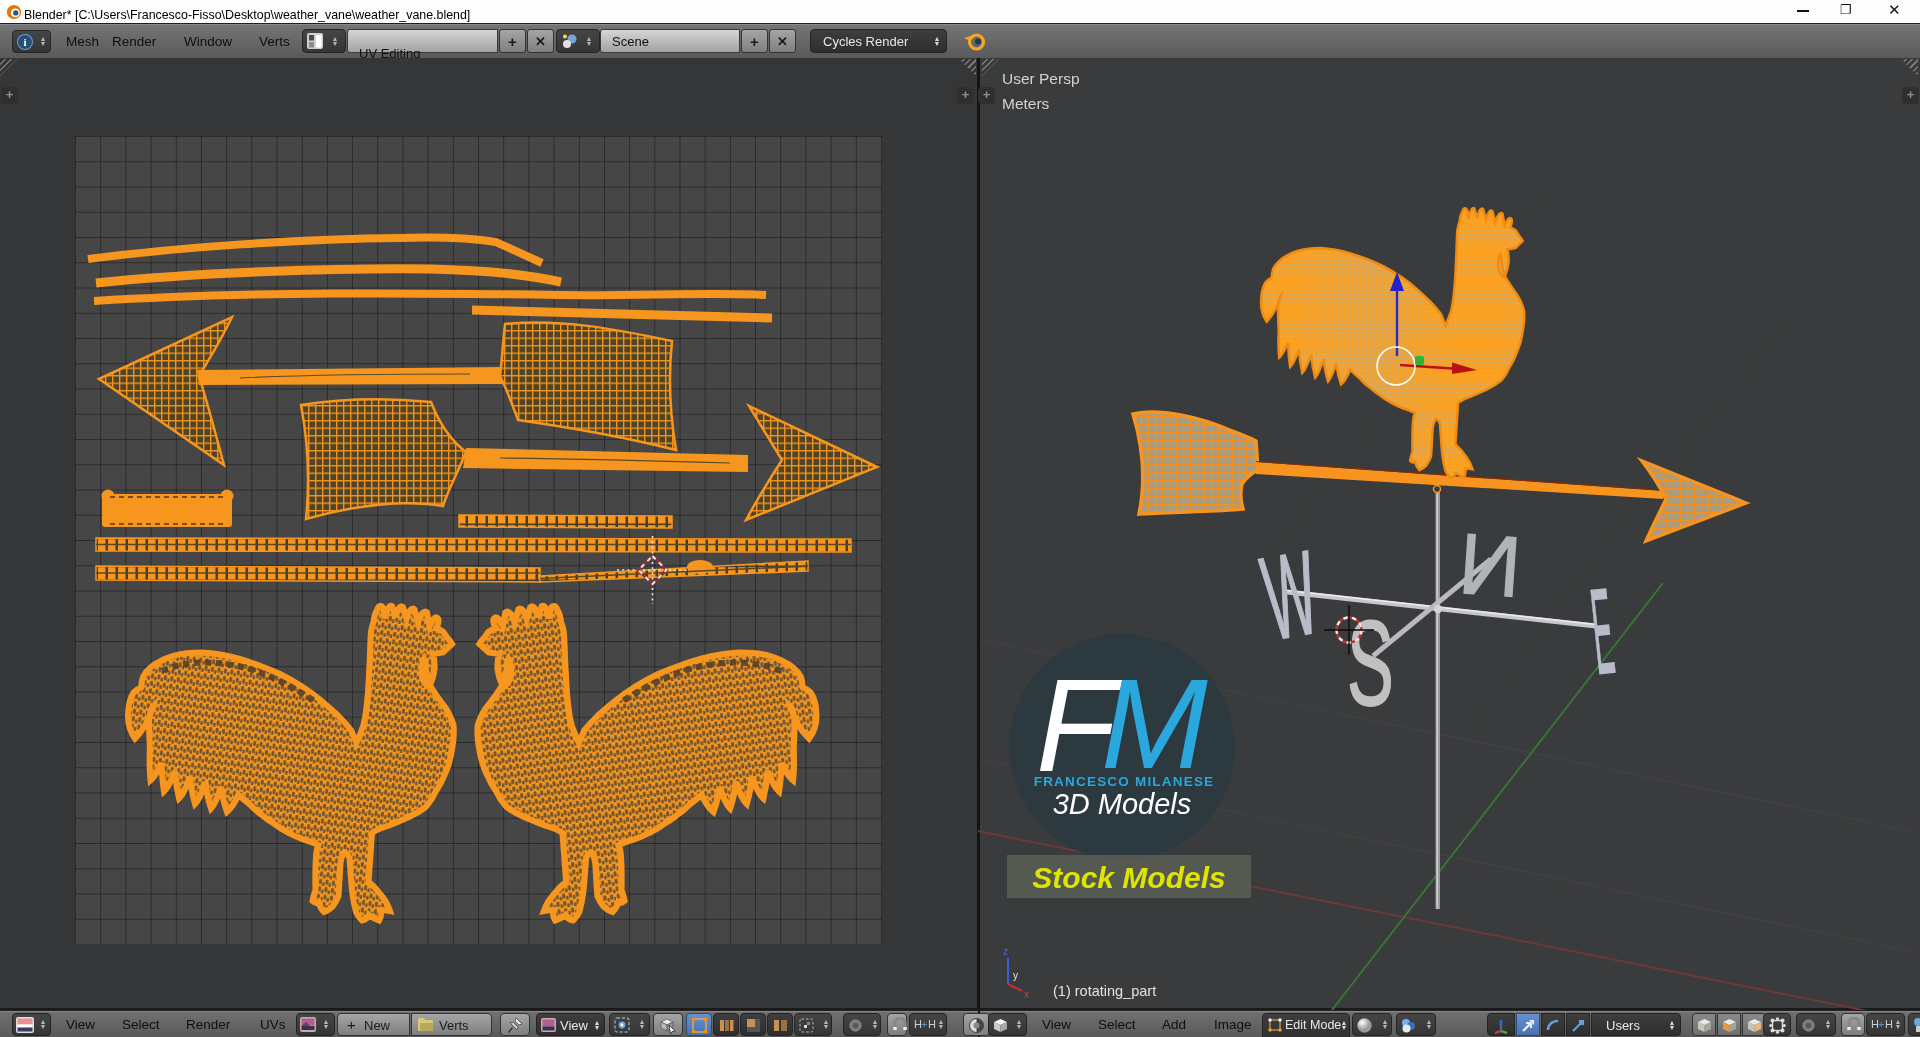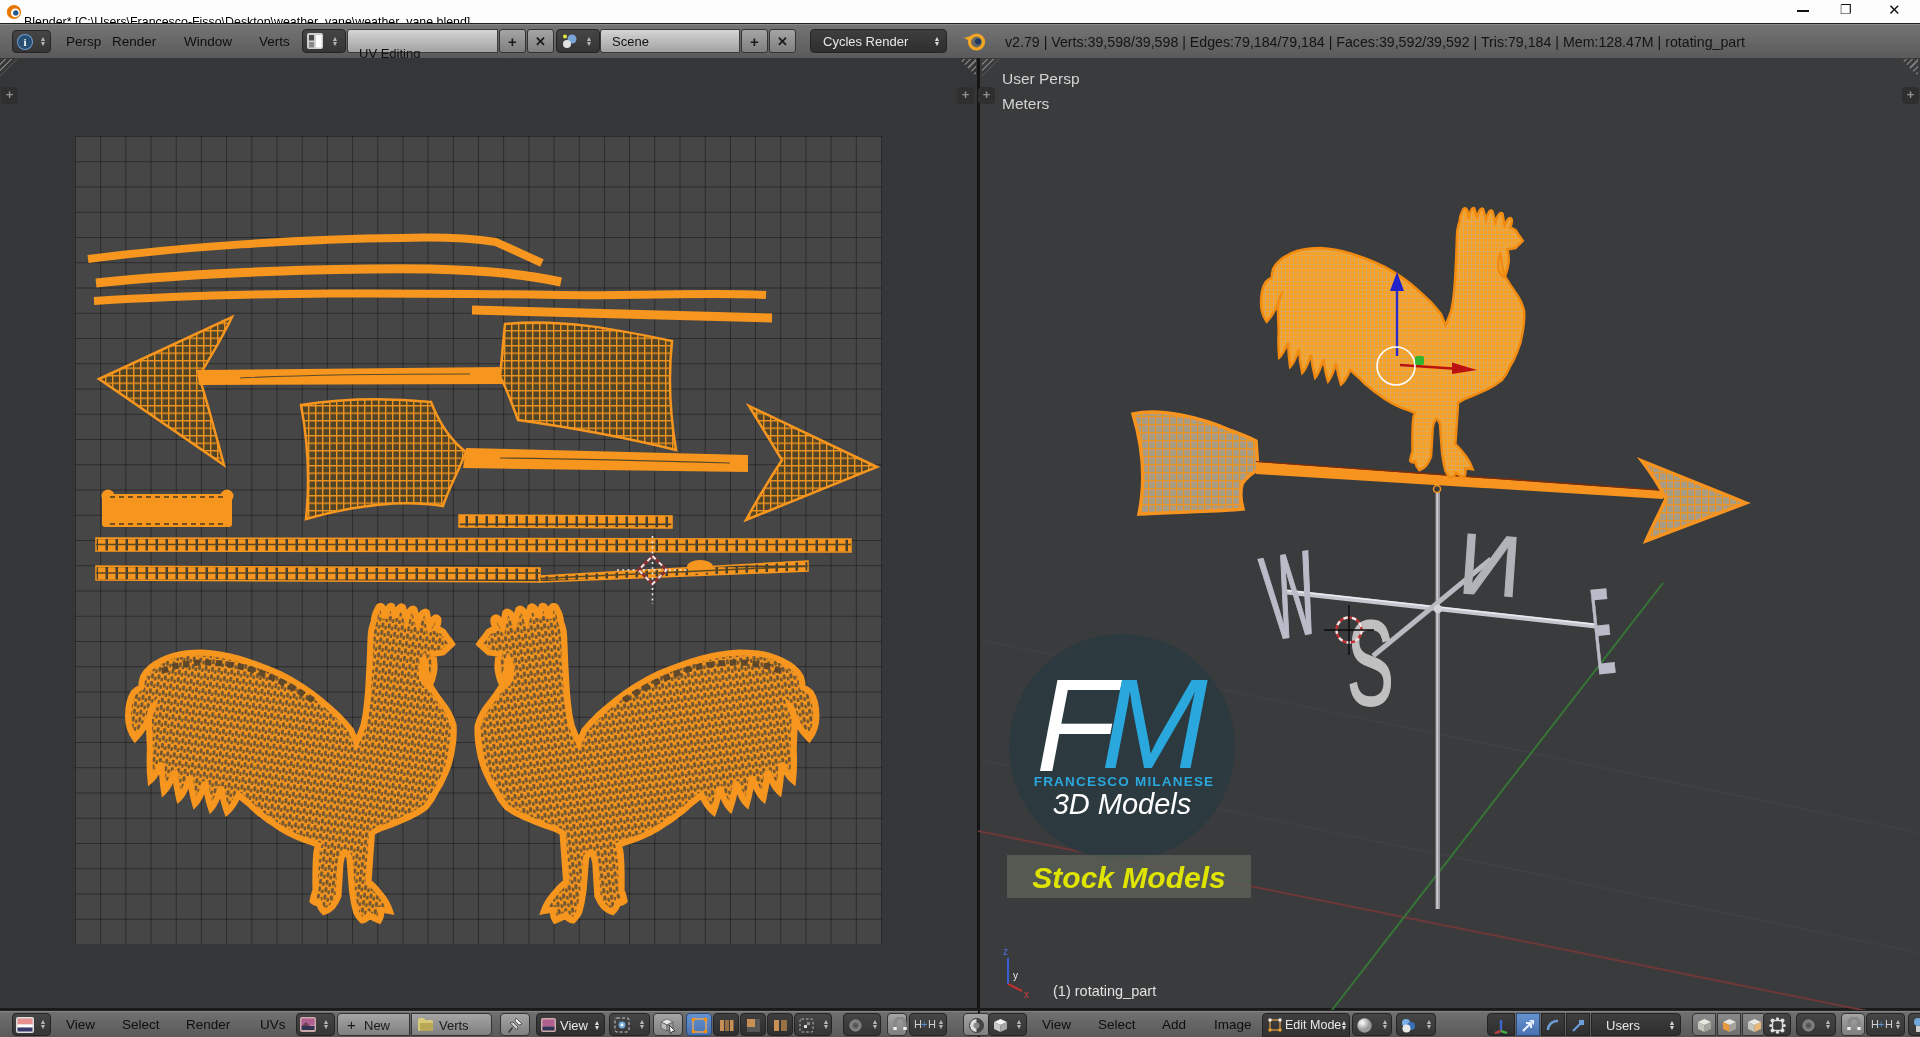--- a/index.html
+++ b/index.html
@@ -26,35 +26,35 @@
 .plusbox{position:absolute;width:17px;height:17px;background:#2f2f2f;border-radius:4px;color:#909090;font-size:13px;line-height:16px;text-align:center;font-weight:bold}
 </style></head>
 <body>
 <div class="abs" id="titlebar">
   <svg class="abs" style="left:6px;top:4px" width="16" height="16" viewBox="0 0 18 18">
     <circle cx="9" cy="9" r="8" fill="#ea7600"></circle>
     <circle cx="10.5" cy="10" r="5" fill="#fff"></circle>
     <circle cx="11" cy="10" r="3" fill="#265787"></circle>
     <path d="M1,6 L8,4 L4,9 Z" fill="#ea7600"></path>
   </svg>
-  <span class="abs" style="left:24px;top:15px;font-size:12.4px;color:#000">Blender* [C:\Users\Francesco-Fisso\Desktop\weather_vane\weather_vane.blend]</span>
+  <span class="abs" style="left:24px;top:8px;font-size:12.4px;color:#000">Blender* [C:\Users\Francesco-Fisso\Desktop\weather_vane\weather_vane.blend]</span>
   <span class="abs" style="left:1797px;top:10px;width:12px;height:1.5px;background:#111"></span>
   <span class="abs" style="left:1840px;top:2px;font-size:13px;color:#111">❐</span>
   <span class="abs" style="left:1888px;top:1px;font-size:15px;color:#111">✕</span>
 </div>
 <div class="abs" id="infohdr">
   <div class="dk" style="left:12px;top:6px;width:39px;height:23px">
     <svg class="abs" style="left:3px;top:2px" width="18" height="18" viewBox="0 0 18 18">
         <circle cx="9" cy="9" r="8" fill="#6f9dd1"></circle>
         <circle cx="9" cy="9" r="7" fill="#274f73"></circle>
         <text x="9" y="13" font-size="11" font-weight="bold" fill="#fff" text-anchor="middle" font-family="Liberation Serif">i</text>
       </svg>
     <span class="ud" style="left:26px;top:5px">▲<br>▼</span>
   </div>
-  <span class="mtxt" style="left:66px;top:11px">Persp</span>
+  <span class="mtxt" style="left:66px;top:11px">Mesh</span>
   <span class="mtxt" style="left:112px;top:11px">Render</span>
   <span class="mtxt" style="left:184px;top:11px">Window</span>
   <span class="mtxt" style="left:259px;top:11px">Verts</span>
   <div class="dk" style="left:302px;top:5px;width:44px;height:24px">
     <svg class="abs" style="left:4px;top:3px" width="17" height="17" viewBox="0 0 17 17">
         <rect x="0" y="0" width="16" height="16" rx="2" fill="#cfcfcf"></rect>
         <rect x="2" y="2" width="5" height="5.5" fill="#4a4a4a"></rect>
         <rect x="2" y="9" width="5" height="5.5" fill="#8a8a8a"></rect>
         <rect x="9" y="2" width="5.5" height="12.5" fill="#fff"></rect>
       </svg>
@@ -89,21 +89,20 @@
     </div>
   <div class="dkd" style="left:810px;top:5px;width:137px;height:24px">
       <span class="abs" style="left:12px;top:4px">Cycles Render</span>
       <span class="udw" style="left:122px;top:6px">▲<br>▼</span>
     </div>
   <svg class="abs" style="left:962px;top:4px" width="26" height="26" viewBox="0 0 26 26">
     <circle cx="14.5" cy="14" r="7" fill="none" stroke="#f5a623" stroke-width="3.2"></circle>
     <circle cx="16" cy="13.5" r="3" fill="#1c3a5e"></circle>
     <path d="M2,10 L14,6.5 L8,13 Z" fill="#f5a623"></path>
   </svg>
-  <span class="mtxtb abs" style="left:1005px;top:10px;color:#141414;font-size:14.2px">v2.79 | Verts:39,598/39,598 | Edges:79,184/79,184 | Faces:39,592/39,592 | Tris:79,184 | Mem:128.47M | rotating_part</span>
 </div>
 <div class="abs" id="uvarea">
     <div class="abs" id="uvgrid"></div>
   </div>
 <div class="abs" id="v3darea"></div>
 <div class="abs" id="vsep"></div>
 <div class="abs" id="hsep"></div>
 <svg class="abs" id="mainsvg" style="left:0;top:0" width="1920" height="1037" viewBox="0 0 1920 1037">
 <defs>
 <path id="rpath" d="M324,43 L315,51.5 L305,53 Q307,60 306.5,68 Q305,79 301,85.5 Q295,83 293.5,73 Q293,64 296,58.5 L297.5,63 Q298,76 303,86 Q308,94 315,103.5 Q322,112 325.6,124.4 Q326.5,136 324,148.6 Q322,162 317,173 Q313,183 308,190 Q304,199 297.8,206 Q290,212 280.5,216.3 Q270,221 259.7,225 Q250,228 244,232 L242.3,256.2 L240.6,280.5 Q248,287 253,294 Q259,301 262,310 Q257,309 253,309 Q254,315 251,319.5 Q245,317 241,314 Q239,319 234,319.5 Q230,316 228,311 Q225.5,302 224,290 Q222.5,272 221.5,257 Q219,251 216.5,251 Q213.5,255 212.5,262 Q211.5,280 210.5,295 Q208,301 205,305 Q201,309.5 196,311 Q192,307 190.5,301 Q187.5,303 184.5,300 Q185.5,294 187.5,289 Q187,270 188,255 Q188.5,248 190.2,244.1 Q184,241 176.4,238.9 Q168,236 160.8,232 Q153,228 146.9,223.3 Q140,219 134.7,214.6 Q128,210 122.6,204.2 Q116,199 110.4,193.8 Q105,206 99,211 Q95,200 93,186 Q88,202 83,207.5 Q79,196 77.5,181 Q72,198 67,203 Q63.5,191 62,176 Q56,193 51,197.5 Q48,185 47,170 Q41,186 36,190.5 Q34,178 33.5,162 Q27,176 22.5,179.5 Q21,166 21.9,148 Q21,130 21,118 Q22.5,108 25,105.5 Q19.5,125 7,137.6 Q0,128 0,115 Q0,100 5.6,91.4 Q9,88 13.2,86.2 Q13.5,80 15,75.8 Q18,70 21.9,67.1 Q27,62.5 32.3,60.2 Q38,57 44.5,55 Q51,53 58.4,52.2 Q66,51.5 74,51.5 Q83,52 92,53.5 Q101,55 110,57.5 Q120,60.5 130,64 Q141,68 152,73 Q163,78.5 174,85.5 Q184,92 193,99.5 Q202,107 210,114.5 Q217,121.5 223,129 L228.4,141.7 Q232.5,133 235.4,124.4 Q238,114 238.8,103.6 Q240,93 240.5,82.7 Q241,72 241.6,61.9 Q242,52 242.3,42.8 Q242.5,36 243,30.6 Q244,25 245.8,20.2 Q246,14 249,9 C250.5,4 254,3.5 255.5,8 L257,17.5 C258,9 261.5,3.5 264,5 L267.5,16.5 C269,8 272.5,3.5 275,6 L278.5,18 C280.5,10 284,5.5 286.5,8.5 L290,21 C292.5,13 296.5,8.5 299,11.5 L301.5,25 Q303.5,21 305.5,18 C308,15 311,16.5 310.5,20.5 Q310,24 308.5,27.5 Q312,28.5 315.2,30.7 Q317.5,34 319.4,36.9 Q322,39.5 324,43 Z"></path>

